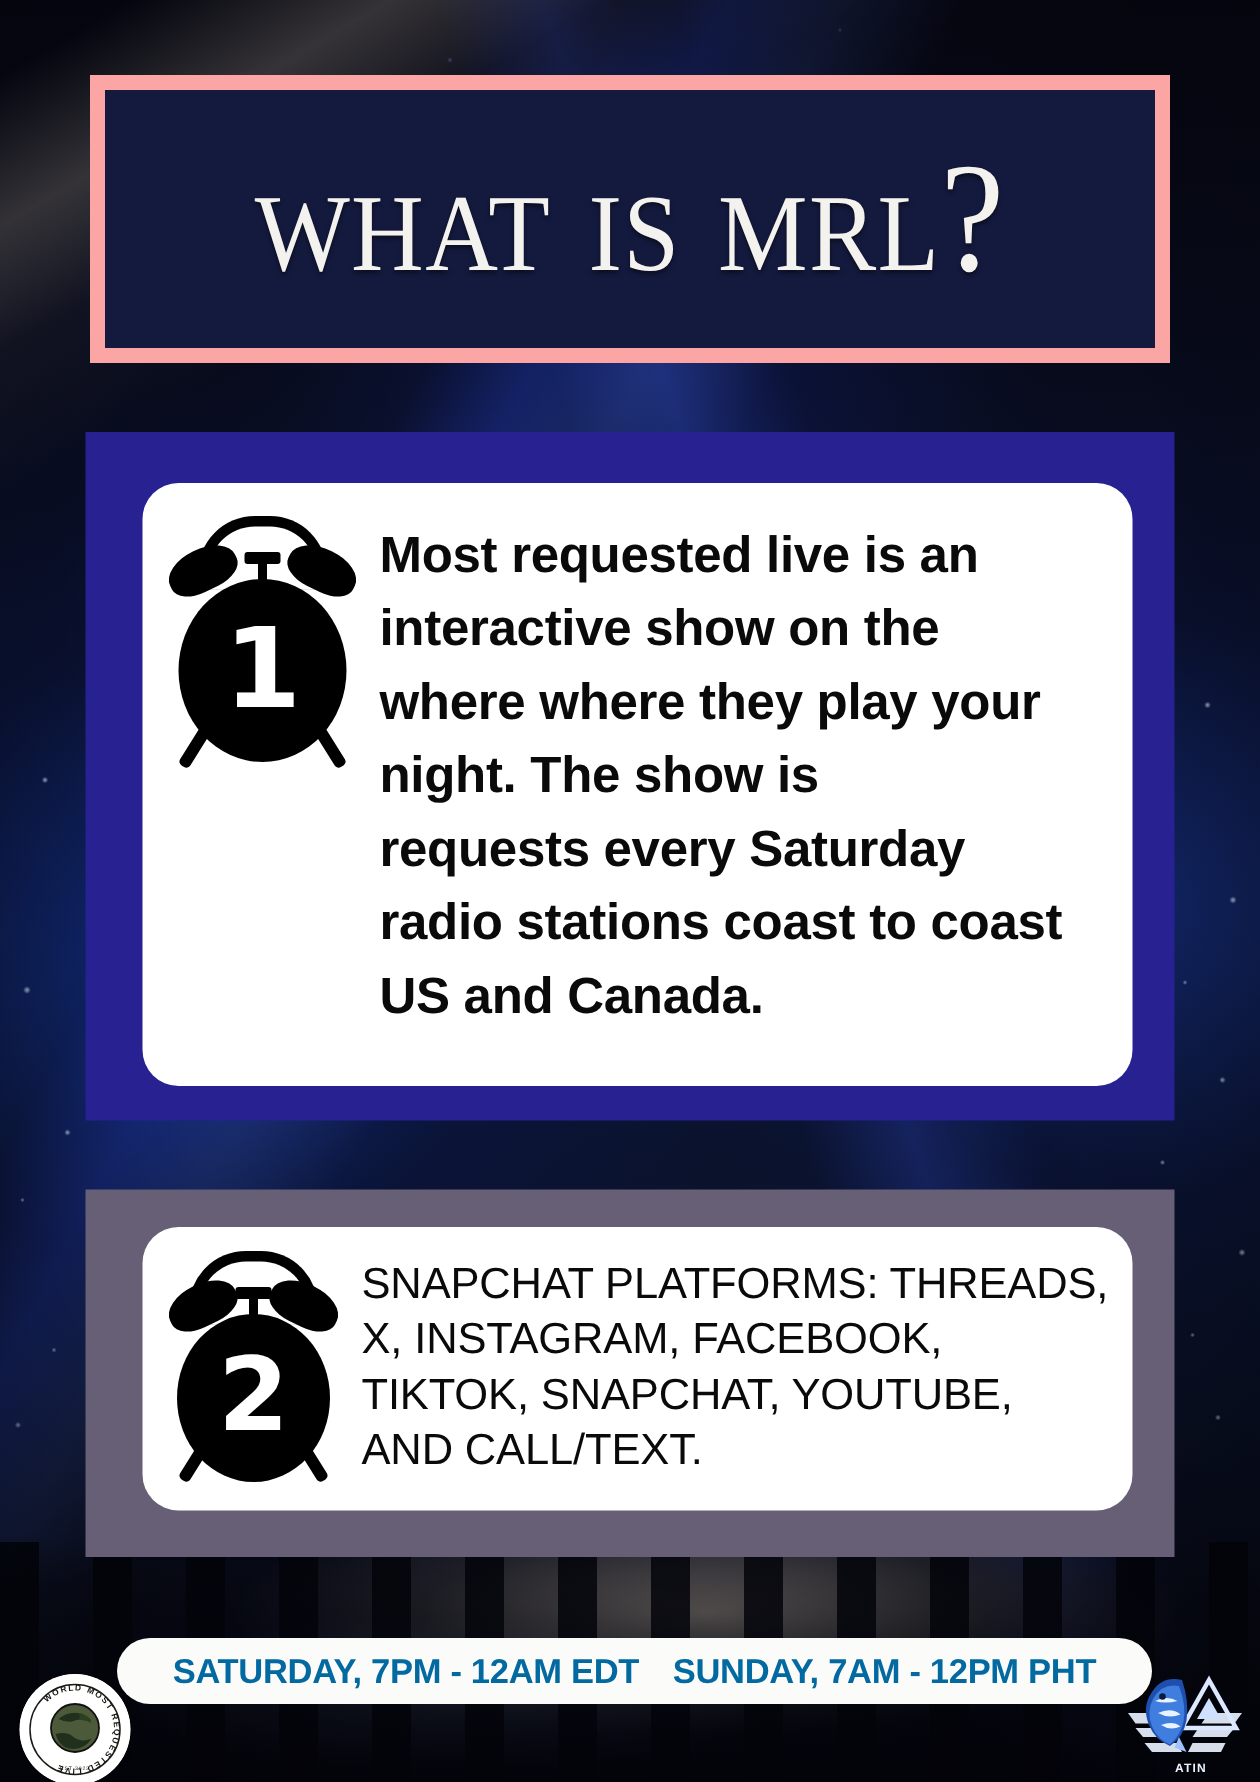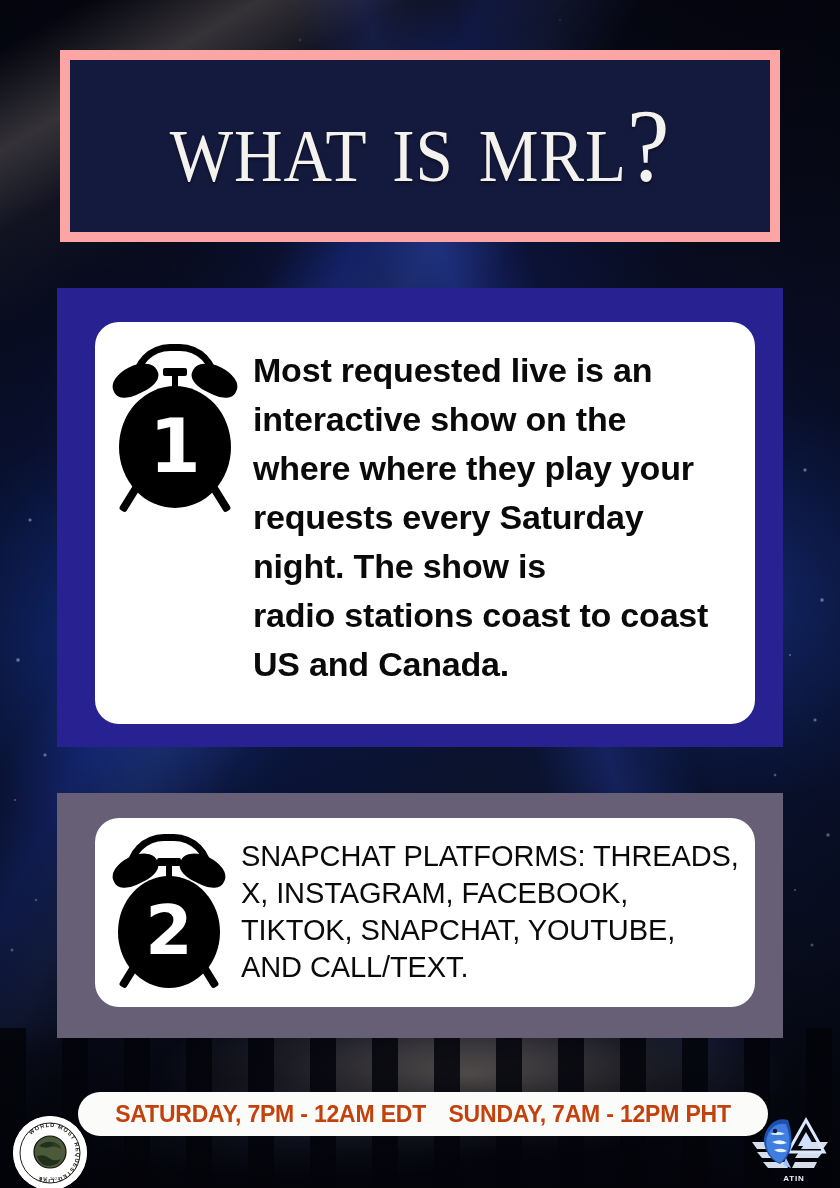--- a/index.html
+++ b/index.html
@@ -229,21 +229,21 @@
     position: absolute;
     left: 78px; top: 1092px;
     width: 690px; height: 44px;
     background: #FBFBF9;
     border-radius: 30px;
     display: flex;
     align-items: center;
     justify-content: center;
   }
   .footer-text {
-    color: #c2410c;
+    color: #0369a1;
     font-family: "Liberation Sans", sans-serif;
     font-weight: bold;
     font-size: 23px;
     letter-spacing: -0.2px;
     white-space: nowrap;
   }
   .footer-text .gap { display: inline-block; width: 10px; }
 
   
   .mrl-logo {
@@ -292,22 +292,22 @@
         <div class="clock-leg right"></div>
         <div class="clock-body">
           <span class="clock-num">1</span>
         </div>
       </div>
 
       <div class="card-text para">
         <div>Most requested live is an</div>
         <div>interactive show on the</div>
         <div>where where they play your</div>
+        <div>night. The show is</div>
         <div>requests every Saturday</div>
-        <div>night. The show is</div>
         <div>radio stations coast to coast</div>
         <div>US and Canada.</div>
       </div>
 
     </div>
   </div>
 
   <div class="card-frame gray">
     <div class="card-white">
 

